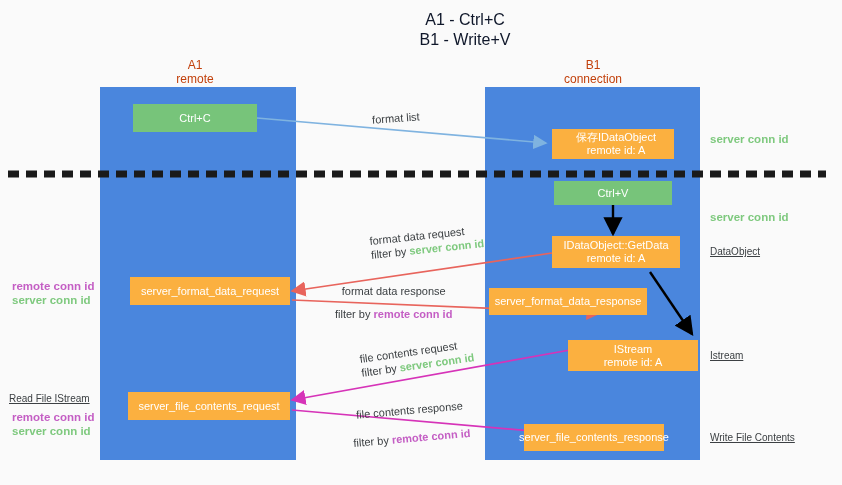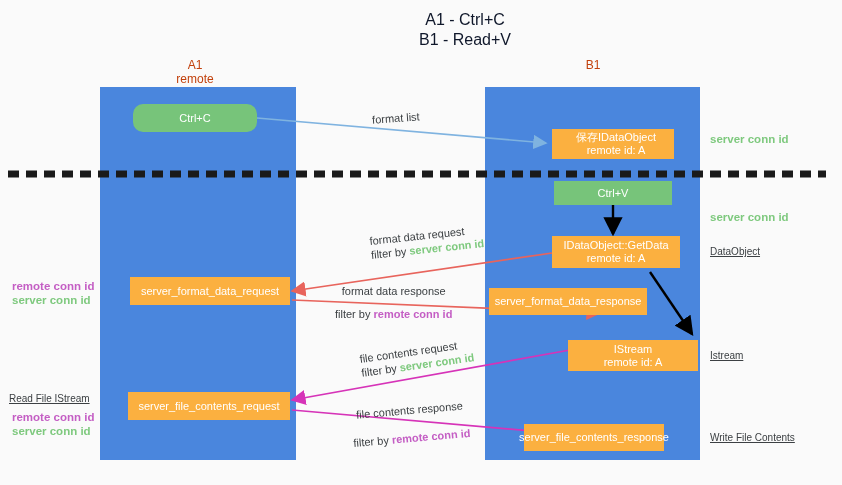--- a/index.html
+++ b/index.html
@@ -53,29 +53,30 @@
 
   svg.overlay{position:absolute;left:0;top:0;width:842px;height:485px;pointer-events:none;}
 </style>
 </head>
 <body>
 
 <div id="stage">
 
   <div class="title">
     <span>A1 - Ctrl+C</span><br>
-    <span>B1 - Read+V</span>
+    <span>B1 - Write+V</span>
   </div>
 
   <div class="col-head" style="left:120px;top:58px;width:150px;">
     <span class="big">A1</span>
     <span class="sub">remote</span>
   </div>
   <div class="col-head" style="left:518px;top:58px;width:150px;">
     <span class="big">B1</span>
+    <span class="sub">connection</span>
   </div>
 
   <div class="lane" style="left:100px;top:87px;width:196px;height:373px;"></div>
   <div class="lane" style="left:485px;top:87px;width:215px;height:373px;"></div>
 
   <svg class="overlay" viewBox="0 0 842 485">
     <defs>
       <marker id="ah-blue" markerWidth="9" markerHeight="9" refX="8" refY="4.5" orient="auto">
         <path d="M0,0 L9,4.5 L0,9 z" fill="#7fb3e0"></path>
       </marker>
@@ -100,21 +101,21 @@
 
     <line x1="552" y1="253" x2="292" y2="291" stroke="#e8645c" stroke-width="1.7" marker-end="url(#ah-red)"></line>
 
     <line x1="292" y1="300" x2="600" y2="313" stroke="#e8645c" stroke-width="1.7" marker-end="url(#ah-red)"></line>
 
     <line x1="570" y1="350" x2="292" y2="400" stroke="#d633b8" stroke-width="1.7" marker-end="url(#ah-magenta)"></line>
 
     <line x1="292" y1="410" x2="600" y2="437" stroke="#d633b8" stroke-width="1.7" marker-end="url(#ah-magenta)"></line>
   </svg>
 
-  <div class="box green" style="left:133px;top:104px;width:124px;height:28px;border-radius:10px;">
+  <div class="box green" style="left:133px;top:104px;width:124px;height:28px;">
     <span>Ctrl+C</span>
   </div>
 
   <div class="box orange" style="left:130px;top:277px;width:160px;height:28px;">
     <span>server_format_data_request</span>
   </div>
 
   <div class="box orange" style="left:128px;top:392px;width:162px;height:28px;">
     <span>server_file_contents_request</span>
   </div>

